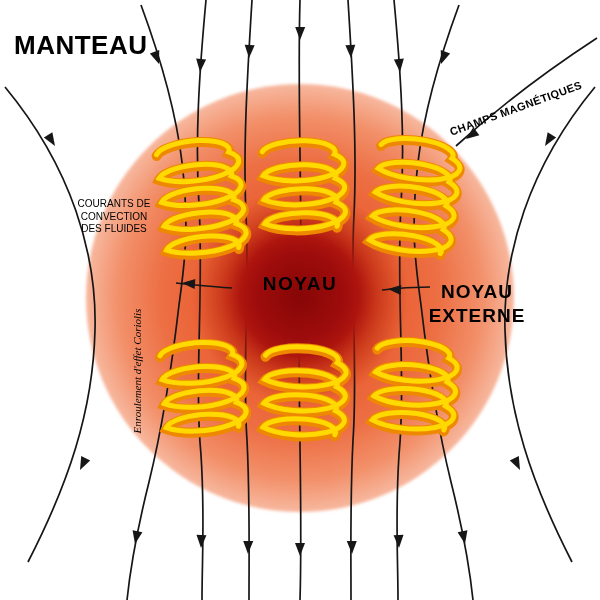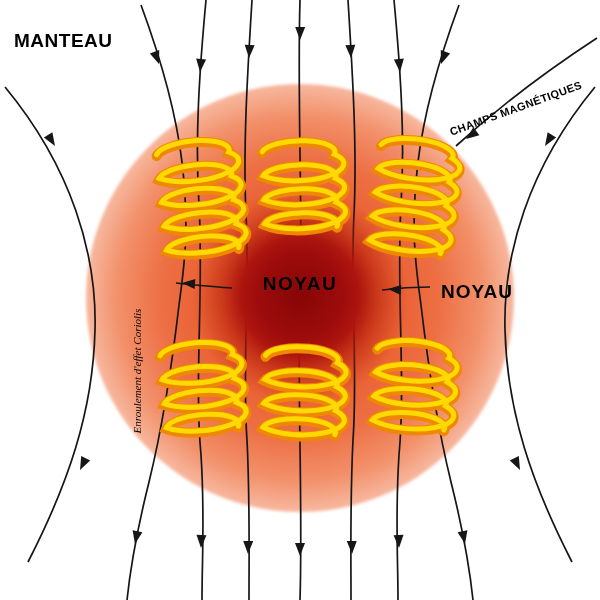--- a/index.html
+++ b/index.html
@@ -1,20 +1,20 @@
 <!DOCTYPE html>
 <html><head>
 <meta charset="utf-8">
 <style>
   html,body{margin:0;padding:0;background:#ffffff;}
   .stage{position:relative;width:600px;height:600px;overflow:hidden;background:#ffffff;
          font-family:"Liberation Sans",sans-serif;}
   .stage svg{position:absolute;left:0;top:0;}
   .label{position:absolute;color:#000;white-space:nowrap;}
-  .mantle{left:14px;top:30px;font-size:19px;font-weight:800;letter-spacing:.5px;}
+  .mantle{left:14px;top:30px;font-size:26px;font-weight:800;letter-spacing:.5px;}
   .champs{left:445px;top:97px;width:170px;font-size:11px;font-weight:700;letter-spacing:.4px;
           transform:rotate(-20deg);transform-origin:center;}
   .convection{left:68px;top:198px;width:92px;font-size:10px;line-height:12.5px;
               text-align:center;white-space:normal;}
   .coriolis{left:57px;top:365px;width:160px;text-align:center;font-size:11px;font-style:italic;
             font-family:"Liberation Serif",serif;transform:rotate(-90deg);transform-origin:center;}
   .core-label{left:225px;top:272px;width:150px;text-align:center;font-size:19px;line-height:24px;
               font-weight:800;letter-spacing:1.5px;}
   .outer-label{left:402px;top:280px;width:150px;text-align:center;font-size:19px;line-height:24px;
                font-weight:800;letter-spacing:1px;}
@@ -121,24 +121,30 @@
     <polygon points="0,0 -13,-5 -13,5" transform="translate(465 544) rotate(79)"></polygon>
     <polygon points="0,0 -13,-5 -13,5" transform="translate(182 283) rotate(184)"></polygon>
     <polygon points="0,0 -13,-5 -13,5" transform="translate(388 289) rotate(184)"></polygon>
   </g>
 </svg>
 
   <div class="label mantle">MANTEAU</div>
 
   <div class="label champs">CHAMPS MAGNÉTIQUES</div>
 
+  <div class="label convection">
+    <div>COURANTS DE</div>
+    <div>CONVECTION</div>
+    <div>DES FLUIDES</div>
+  </div>
 
   <div class="label coriolis">Enroulement d'effet Coriolis</div>
 
   <div class="label core-label">
     <div>NOYAU</div>
   </div>
 
   <div class="label outer-label">
     <div>NOYAU</div>
+    <div>EXTERNE</div>
   </div>
 
 </div>
 
 </body></html>

